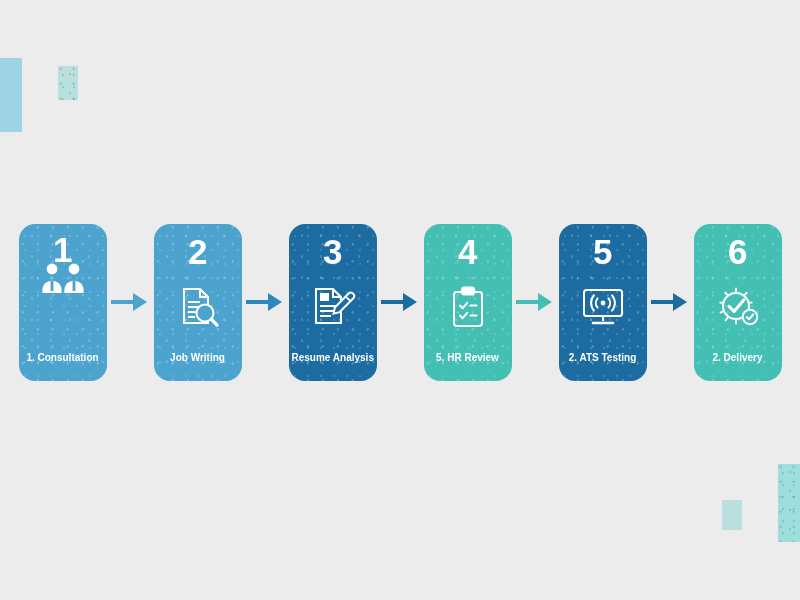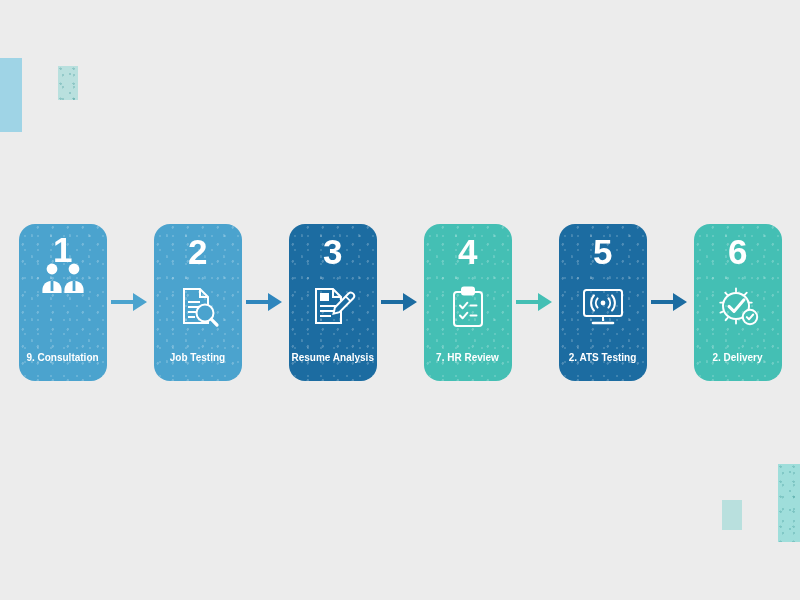--- a/index.html
+++ b/index.html
@@ -143,21 +143,21 @@
     <div class="step-icon">
       <svg width="48" height="34" viewBox="0 0 48 34" fill="#ffffff" aria-hidden="true">
         <circle cx="13" cy="9" r="5.4"></circle>
         <path d="M3.4 30c0-5.3 4.3-9.2 9.6-9.2s9.6 3.9 9.6 9.2v3H3.4z"></path>
         <rect x="11.6" y="21" width="2.8" height="10" fill="#4ba3ce"></rect>
         <circle cx="35" cy="9" r="5.4"></circle>
         <path d="M25.4 30c0-5.3 4.3-9.2 9.6-9.2s9.6 3.9 9.6 9.2v3H25.4z"></path>
         <rect x="33.6" y="21" width="2.8" height="10" fill="#4ba3ce"></rect>
       </svg>
     </div>
-    <div class="step-label">9. Consultation</div>
+    <div class="step-label">1. Consultation</div>
   </div>
 
   <div class="arrow">
     <svg width="38" height="26" viewBox="0 0 38 26" aria-hidden="true">
       <path d="M0 11h22v-7l14 9-14 9v-7H0z" fill="#4ba3ce"></path>
     </svg>
   </div>
 
   <div class="step-card" style="background-color: rgb(75, 163, 206);">
     <div class="step-number">2</div>
@@ -165,21 +165,21 @@
       <svg width="44" height="44" viewBox="0 0 44 44" aria-hidden="true">
         <g fill="none" stroke="#ffffff" stroke-width="2">
           <path d="M8 4h16l8 8v26H8z"></path>
           <path d="M24 4v8h8"></path>
           <path d="M12 17h12M12 22h12M12 27h9M12 32h7"></path>
           <circle cx="29" cy="28" r="8.5" fill="#4ba3ce"></circle>
           <path d="M35.2 34.2 41 40" stroke-width="3.2" stroke-linecap="round"></path>
         </g>
       </svg>
     </div>
-    <div class="step-label">Job Testing</div>
+    <div class="step-label">Job Writing</div>
   </div>
 
   <div class="arrow">
     <svg width="38" height="26" viewBox="0 0 38 26" aria-hidden="true">
       <path d="M0 11h22v-7l14 9-14 9v-7H0z" fill="#2f86bd"></path>
     </svg>
   </div>
 
   <div class="step-card" style="background-color: rgb(28, 108, 161);">
     <div class="step-number">3</div>
@@ -211,21 +211,21 @@
         <g fill="none" stroke="#ffffff" stroke-width="2">
           <rect x="5" y="7" width="28" height="34" rx="3"></rect>
           <rect x="13" y="2.5" width="12" height="7" rx="2" fill="#ffffff"></rect>
           <path d="M11 20.5l2.6 2.8 4.8-5.6" stroke-linecap="round" stroke-linejoin="round"></path>
           <path d="M21.5 20.5h6" stroke-linecap="round"></path>
           <path d="M11 30.5l2.6 2.8 4.8-5.6" stroke-linecap="round" stroke-linejoin="round"></path>
           <path d="M21.5 30.5h6" stroke-linecap="round"></path>
         </g>
       </svg>
     </div>
-    <div class="step-label">7. HR Review</div>
+    <div class="step-label">5. HR Review</div>
   </div>
 
   <div class="arrow">
     <svg width="38" height="26" viewBox="0 0 38 26" aria-hidden="true">
       <path d="M0 11h22v-7l14 9-14 9v-7H0z" fill="#44bfb4"></path>
     </svg>
   </div>
 
   <div class="step-card" style="background-color: rgb(28, 108, 161);">
     <div class="step-number">5</div>

